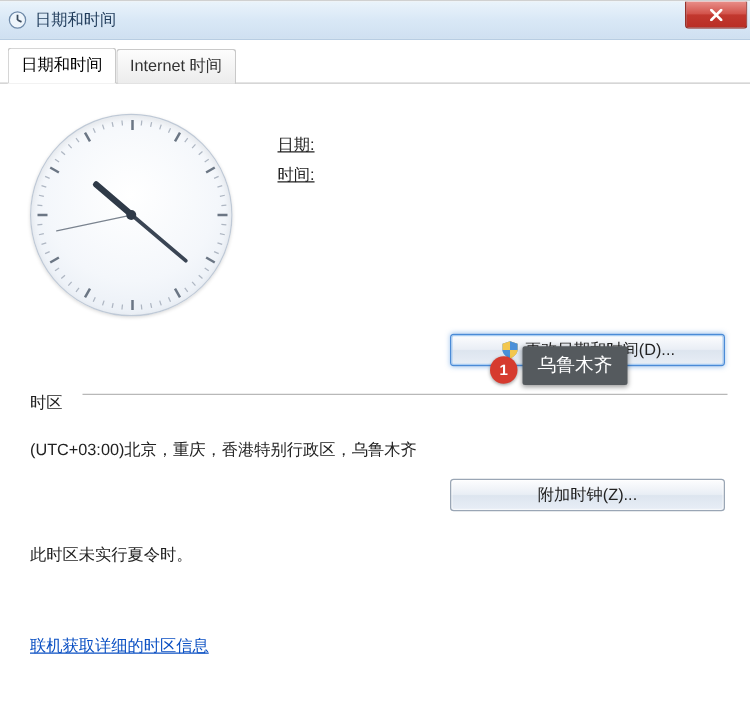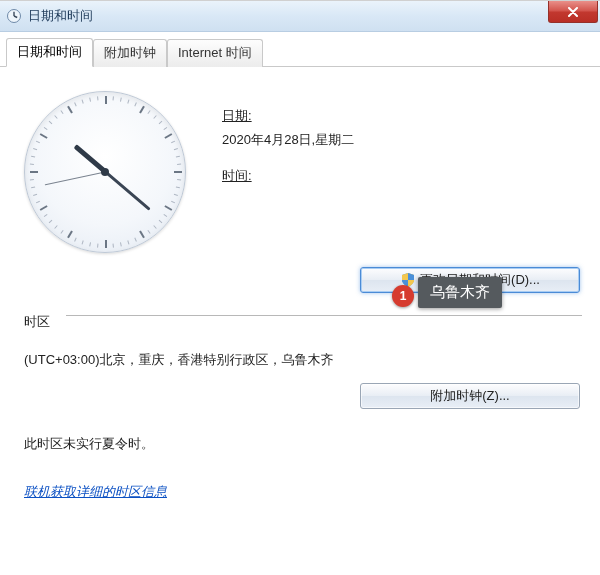--- a/index.html
+++ b/index.html
@@ -191,22 +191,21 @@
   }
 
   .link {
     color: #0b50c3;
     text-decoration: underline;
     cursor: pointer;
     display: inline-block;
     margin-top: 4px;
   }
   .links-block {
-    margin-top: 26px;
-    font-style: italic;
+    margin-top: 51px;
   }
 
   
   .anno-bubble {
     position: absolute;
     background: #555a5e;
     color: #fff;
     padding: 6px 12px;
     border-radius: 2px;
     font-size: 15px;
@@ -247,21 +246,20 @@
     <span class="title">日期和时间</span>
     <div class="close-btn">
       <svg width="12" height="10" viewBox="0 0 12 10">
         <path d="M2 1 L10 9 M10 1 L2 9" stroke="#fff" stroke-width="2" stroke-linecap="round"></path>
       </svg>
     </div>
   </div>
 
   <div class="tab-strip tab-border-fix">
     <div class="tab active">日期和时间</div>
-    <div class="tab">附加时钟</div>
     <div class="tab">Internet 时间</div>
   </div>
 
   <div class="pane">
 
     <div class="top-row">
 
       <div class="clock-wrap">
         <div class="clock-face" id="clock-face">
 
@@ -327,21 +325,20 @@
             <div class="tick minor" style="transform: rotate(354deg) translateY(-76px); height: 4px;"></div>
             <div class="hand hour" style="transform: rotate(310.5deg);"></div>
             <div class="hand minute" style="transform: rotate(130.3deg);"></div>
             <div class="hand second" style="transform: rotate(258deg);"></div>
             <div class="center-pin"></div>
           </div>
       </div>
 
       <div class="info-col">
         <div class="lbl">日期:</div>
-        <div class="val">2020年4月28日,星期二</div>
         <div class="lbl">时间:</div>
       </div>
     </div>
 
     <div class="btn-row-right">
       <button class="wide-btn blue-focus">
         <span class="shield-icon">
           <svg width="16" height="16" viewBox="0 0 16 16">
             <path d="M8 1 L14 3 V8 C14 12 8 15 8 15 C8 15 2 12 2 8 V3 Z" fill="#4a90d9"></path>
             <path d="M8 1 L14 3 V8 C14 12 8 15 8 15 V1 Z" fill="#f3c74f"></path>

